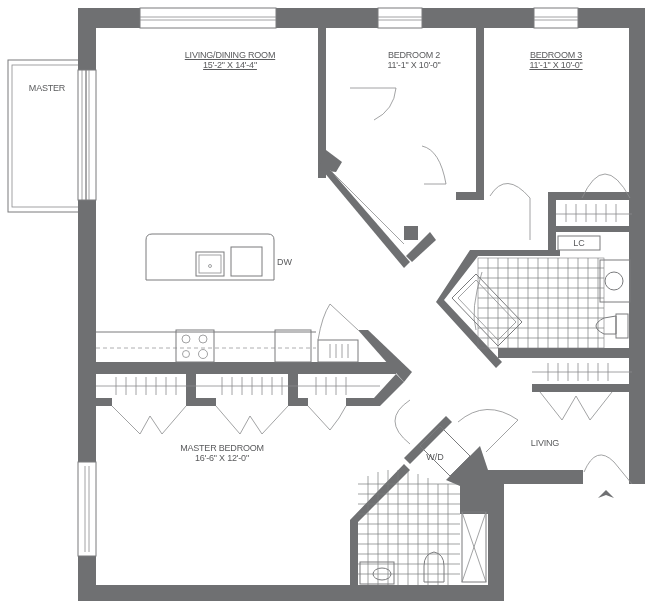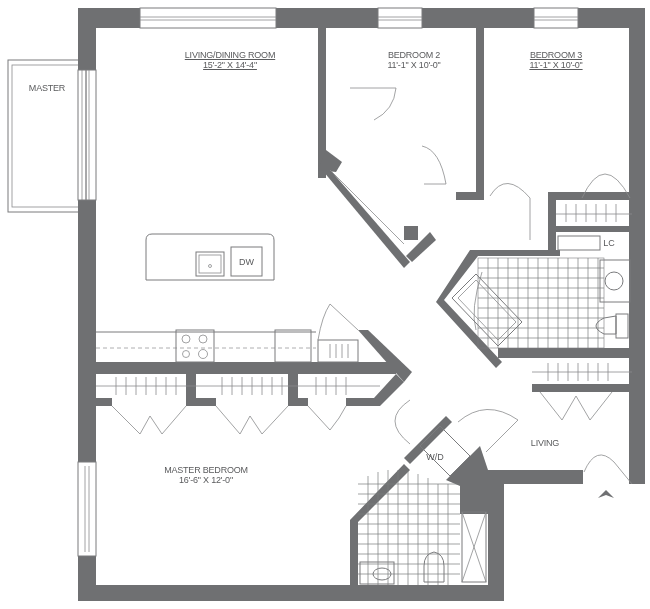--- a/index.html
+++ b/index.html
@@ -247,26 +247,26 @@
   <span class="dim">15'-2" X 14'-4"</span>
 </div>
 <div class="lbl" style="left:344px;top:50px;width:140px;">
   <span>BEDROOM 2</span>
   <span class="dim">11'-1" X 10'-0"</span>
 </div>
 <div class="lbl" style="left:486px;top:50px;width:140px;text-decoration:underline;">
   <span>BEDROOM 3</span>
   <span class="dim">11'-1" X 10'-0"</span>
 </div>
-<div class="lbl" style="left:136px;top:443px;width:140px;margin-top:22px;">
+<div class="lbl" style="left:152px;top:443px;width:140px;">
   <span>MASTER BEDROOM</span>
   <span class="dim">16'-6" X 12'-0"</span>
 </div>
 <div class="lbl" style="left:12px;top:83px;width:70px;">
   <span>MASTER</span>
 </div>
 <div class="lbl" style="left:520px;top:438px;width:50px;">
   <span>LIVING</span>
 </div>
 
-<div class="fx" style="left:231px;top:257px;width:31px;">DW</div>
-<div class="fx" style="left:558px;top:238px;width:42px;padding-left:30px;">LC</div>
+<div class="fx" style="left:231px;top:257px;width:31px;padding-left:38px;">DW</div>
+<div class="fx" style="left:558px;top:238px;width:42px;">LC</div>
 <div class="fx" style="left:420px;top:452px;width:30px;">W/D</div>
 
 </body></html>

